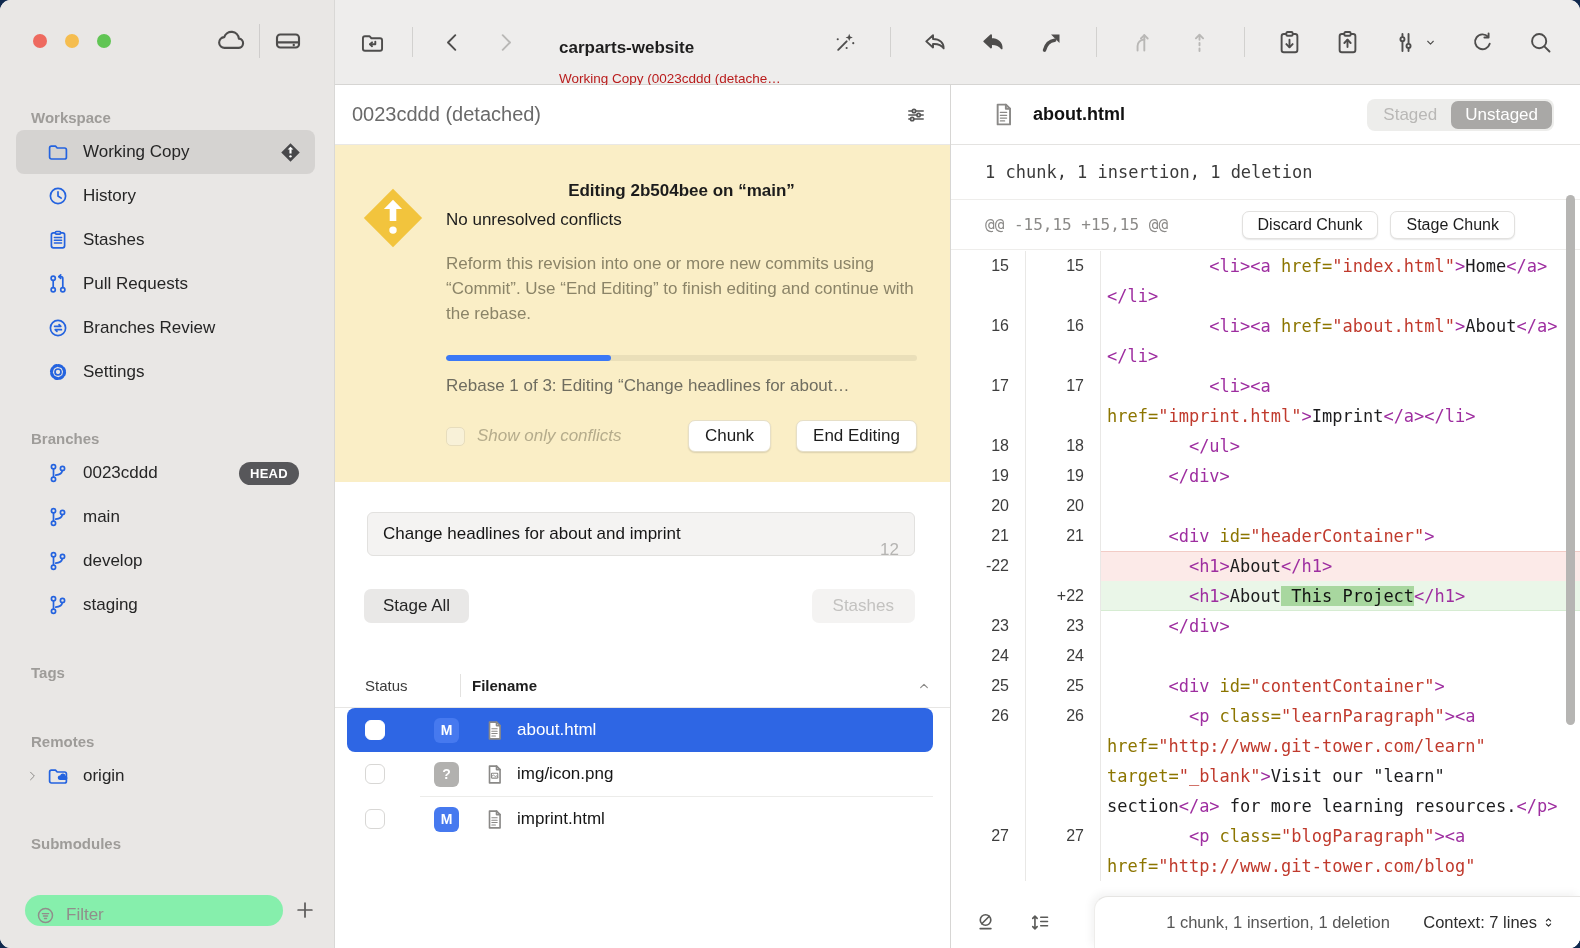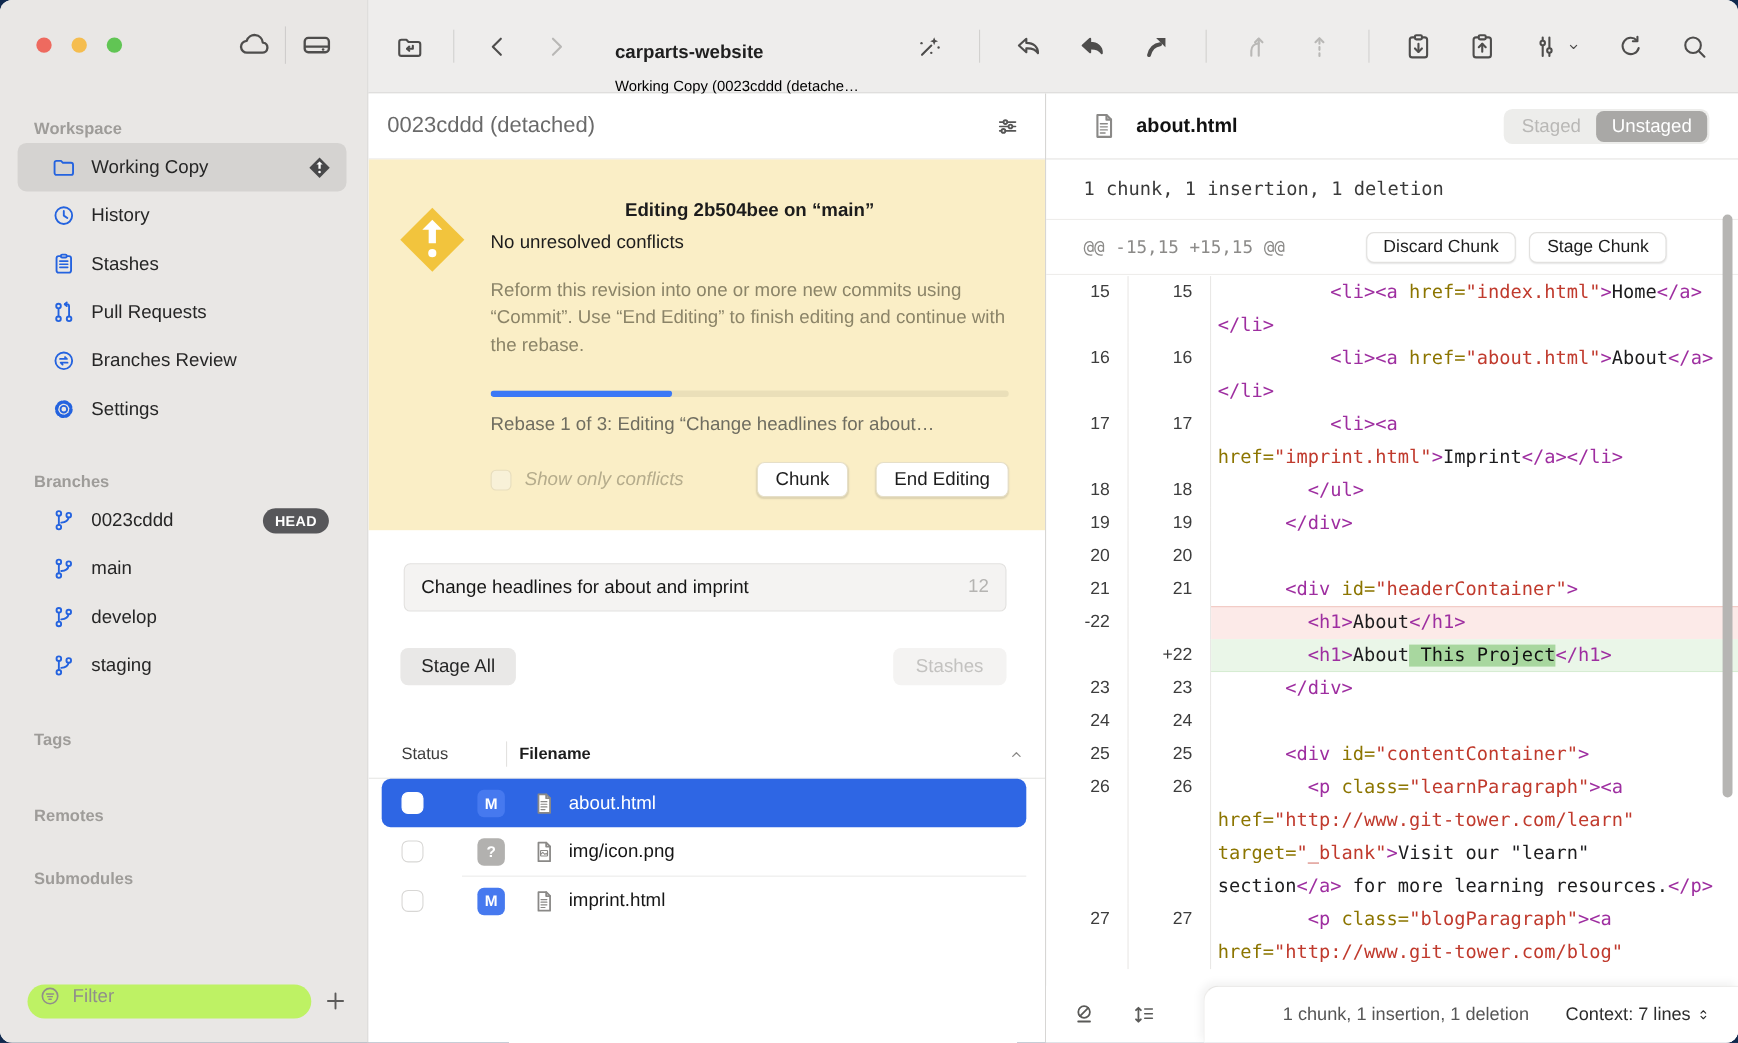--- a/index.html
+++ b/index.html
@@ -15,34 +15,34 @@
   .sb-top-sep{width:1px;height:34px;background:#cfcdcc;}
   .sb-section-label{margin:24px 0 4px 31px;font-size:15px;font-weight:700;color:#9e9c99;}
   .sb-item{position:relative;display:flex;align-items:center;height:44px;margin:0 19px 0 16px;border-radius:8px;padding-left:30px;font-size:17px;color:#262626;cursor:default;}
   .sb-item.sel{background:#d5d3d1;}
   .sb-item .icn{color:#2463df;display:flex;}
   .sb-item .lbl{margin-left:13px;}
   .sb-chev{position:absolute;left:9px;top:0;height:44px;display:flex;align-items:center;color:#8b8a88;}
   .sb-badge-head{margin-left:auto;margin-right:16px;background:#57575a;color:#fff;font-size:13px;font-weight:700;padding:4px 11px;border-radius:12px;letter-spacing:.3px;}
   .sb-warn{margin-left:auto;margin-right:14px;color:#48484a;display:flex;}
   .sb-filter{position:absolute;left:0;right:0;bottom:0;height:62px;display:flex;align-items:center;padding:0 18px 14px 25px;}
-  .filter-pill{flex:0 0 258px;height:31px;background:#bef264;border-radius:16px;display:flex;align-items:flex-start;padding:0 10px;color:#908e8b;}
+  .filter-pill{flex:0 0 258px;height:31px;background:#86efac;border-radius:16px;display:flex;align-items:flex-end;padding:0 10px;color:#908e8b;}
   .filter-pill input{border:none;background:transparent;outline:none;font-size:17px;color:#3c3c3c;width:200px;margin-left:8px;font-family:inherit;}
   .filter-pill input::placeholder{color:#908e8b;}
   .sb-plus{margin-left:auto;color:#5c5b5a;display:flex;cursor:default;}
 
   
   .toolbar{position:absolute;left:335px;right:0;top:0;height:85px;background:#eeedec;border-bottom:1px solid #d6d5d3;display:flex;align-items:center;padding:0 26px 0 24px;}
   .tb-icon{color:#4e4d4c;display:flex;align-items:center;cursor:default;}
   .tb-icon.dis{color:#b9b8b6;}
   .tb-sep{width:1px;height:30px;background:#d2d1cf;}
   .tb-left{display:flex;align-items:center;gap:26px;}
   .tb-title-wrap{margin-left:40px;line-height:1.25;}
   .tb-title{font-size:17px;font-weight:700;color:#1f1f1f;margin-top:41px;}
-  .tb-subtitle{font-size:13.5px;color:#000000;margin-top:12px;}
+  .tb-subtitle{font-size:13.5px;color:#b91c1c;margin-top:12px;}
   .tb-right{margin-left:auto;display:flex;align-items:center;gap:31px;}
   .tb-combo{display:flex;align-items:center;gap:4px;}
 
   
   .middle{position:absolute;left:335px;top:85px;bottom:0;width:615px;background:#fff;overflow:hidden;}
   .mid-header{height:60px;border-bottom:1px solid #e9e8e6;display:flex;align-items:center;padding:0 22px 0 17px;}
   .mid-header-title{font-size:20px;color:#6a6a6a;}
   .mid-header-icon{margin-left:auto;color:#555;display:flex;}
   .banner{background:#faeec6;padding:27px 33px 30px 25px;display:flex;}
   .banner-icon{flex:0 0 86px;color:#f2c43d;padding-top:13px;}
@@ -54,21 +54,21 @@
   .progress-fill{height:100%;border-radius:3px;background:#3b78f6;}
   .progress-label{margin-top:15px;font-size:17px;color:#6f6d60;white-space:nowrap;overflow:hidden;}
   .banner-controls{margin-top:24px;display:flex;align-items:center;}
   .chk{width:19px;height:19px;border-radius:5px;background:#f8f1d8;border:1px solid #e7ddbd;}
   .chk-label{margin-left:12px;font-size:17px;color:#b5ac8c;font-style:italic;}
   .btn{font-family:inherit;font-size:17px;color:#1d1d1d;background:#fff;border:1px solid #e6dfc8;border-radius:7px;padding:5px 16px;box-shadow:0 1px 1.5px rgba(0,0,0,.12);cursor:default;}
   .banner-controls .btn + .btn{margin-left:25px;}
   .banner-controls .spacer{flex:1;}
   .commit-row{margin:30px 35px 0 32px;position:relative;}
   .commit-input{width:100%;height:44px;background:#f4f3f2;border:1px solid #e2e1df;border-radius:6px;font-size:17px;color:#161616;padding:0 48px 0 15px;font-family:inherit;outline:none;}
-  .commit-count{position:absolute;right:16px;top:11px;font-size:17px;color:#b5b4b2;}
+  .commit-count{position:absolute;right:16px;top:28px;font-size:17px;color:#b5b4b2;}
   .commit-btns{margin:33px 35px 0 29px;display:flex;}
   .btn-gray{font-family:inherit;font-size:17px;color:#262626;background:#e9e8e7;border:none;border-radius:7px;padding:7px 19px;cursor:default;}
   .btn-disabled{font-family:inherit;font-size:17px;color:#c3c2c0;background:#f4f3f2;border:none;border-radius:7px;padding:7px 21px;margin-left:auto;cursor:default;}
   .ftable-header{margin-top:41px;height:44px;border-bottom:1px solid #e7e6e4;display:flex;align-items:center;padding:0 18px 0 30px;font-size:15px;color:#3c3c3c;position:relative;}
   .fth-sep{position:absolute;left:125px;top:10px;bottom:10px;width:1px;background:#e3e2e0;}
   .fth-filename{position:absolute;left:137px;font-weight:700;color:#1d1d1d;}
   .fth-sort{margin-left:auto;color:#8a8987;display:flex;}
   .frow{height:44px;margin:0 17px 0 12px;border-radius:8px;display:flex;align-items:center;padding-left:18px;font-size:17px;color:#161616;position:relative;}
   .frow.sel{background:#2e66e4;color:#fff;}
   .frow .fchk{width:20px;height:20px;border-radius:6px;background:#fff;border:1px solid #d8d7d5;}
@@ -252,20 +252,34 @@
               <path d="M7.5 8v8.1"></path>
               <path d="M16.3 9.6c-.4 3.1-3.2 4.2-6.6 4.5"></path>
             </svg>
           </span>
           <span class="lbl">staging</span>
         </div>
         <div style="height: 13px;"></div>
         <div class="sb-section-label">Tags</div>
         <div style="height: 24px;"></div>
         <div class="sb-section-label">Remotes</div>
+        <div class="sb-item">
+          <span class="sb-chev">
+            <svg width="14" height="14" viewBox="0 0 24 24" fill="none" stroke="currentColor" stroke-width="1.7" stroke-linecap="round" stroke-linejoin="round">
+              <path d="M9.5 5.5 16 12l-6.5 6.5"></path>
+            </svg>
+          </span>
+          <span class="icn">
+            <svg width="24" height="24" viewBox="0 0 24 24" fill="none" stroke="currentColor" stroke-width="1.7" stroke-linecap="round" stroke-linejoin="round">
+              <path d="M3.6 8c0-1 .8-1.8 1.8-1.8h4.1l1.7 1.8h7.4c1 0 1.8.8 1.8 1.8v7.4c0 1-.8 1.8-1.8 1.8H5.4c-1 0-1.8-.8-1.8-1.8V8z"></path>
+              <path d="M13.8 15.9a2.2 2.2 0 0 1 .3-4.4 2.9 2.9 0 0 1 5.6.6 1.8 1.8 0 0 1-.4 3.8h-5.5z" fill="currentColor" stroke="none"></path>
+            </svg>
+          </span>
+          <span class="lbl">origin</span>
+        </div>
         <div style="height: 13px;"></div>
         <div class="sb-section-label">Submodules</div>
       </div>
     <div class="sb-filter">
       <div class="filter-pill">
         <span style="display:flex;">
             <svg width="21" height="21" viewBox="0 0 24 24" fill="none" stroke="currentColor" stroke-width="1.7" stroke-linecap="round" stroke-linejoin="round">
               <circle cx="12" cy="12" r="8"></circle>
               <path d="M8.4 9.8h7.2M9.6 12.6h4.8M10.8 15.4h2.4" stroke-width="1.5"></path>
             </svg>

